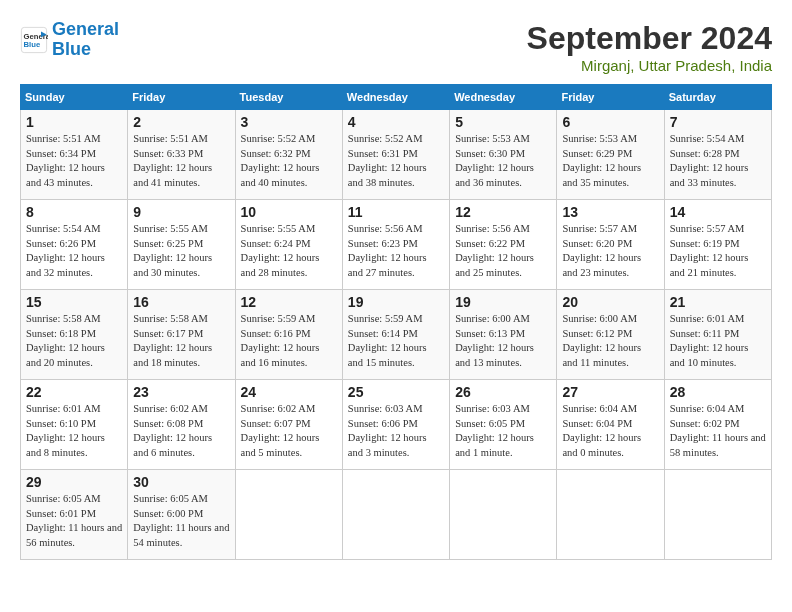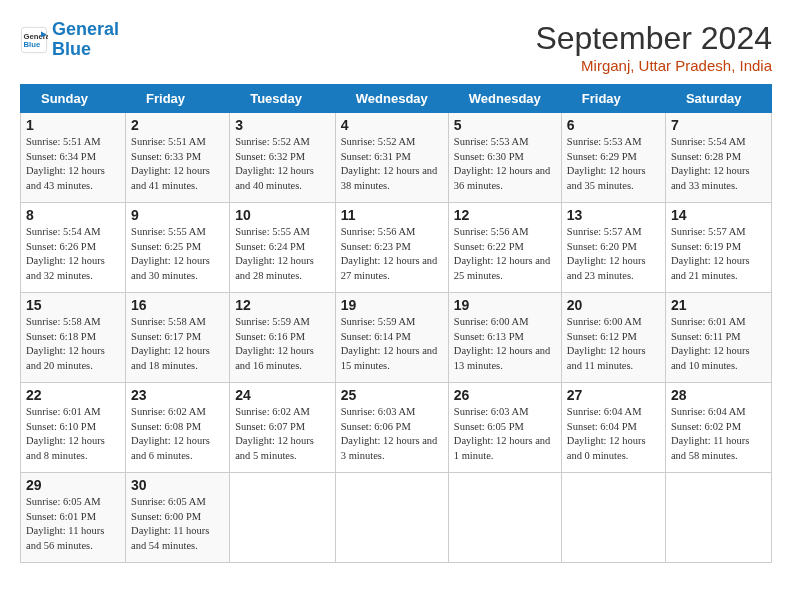--- a/index.html
+++ b/index.html
@@ -28,38 +28,38 @@
     }
     .logo-text span { color: #1a7abf; }
     .logo-icon {
       width: 28px;
       height: 28px;
       margin-right: 4px;
     }
     .title-block { text-align: right; }
     .month-title {
       font-size: 32px;
-      font-weight: normal;
+      font-weight: bold;
       color: #333;
     }
     .location {
       font-size: 15px;
-      color: #c2410c;
+      color: #4d7c0f;
     }
     table {
       width: 100%;
       border-collapse: collapse;
       font-size: 11px;
     }
     thead tr th {
       background: #1a7abf;
       color: #fff;
-      padding: 6px 20px;
+      padding: 6px 4px;
       text-align: left;
-      font-size: 13px;
+      font-size: 11px;
       font-weight: bold;
       border: 1px solid #1a7abf;
     }
     tbody tr td {
       vertical-align: top;
       border: 1px solid #ccc;
       padding: 4px 5px;
       min-height: 80px;
       height: 90px;
       background: #fff;

